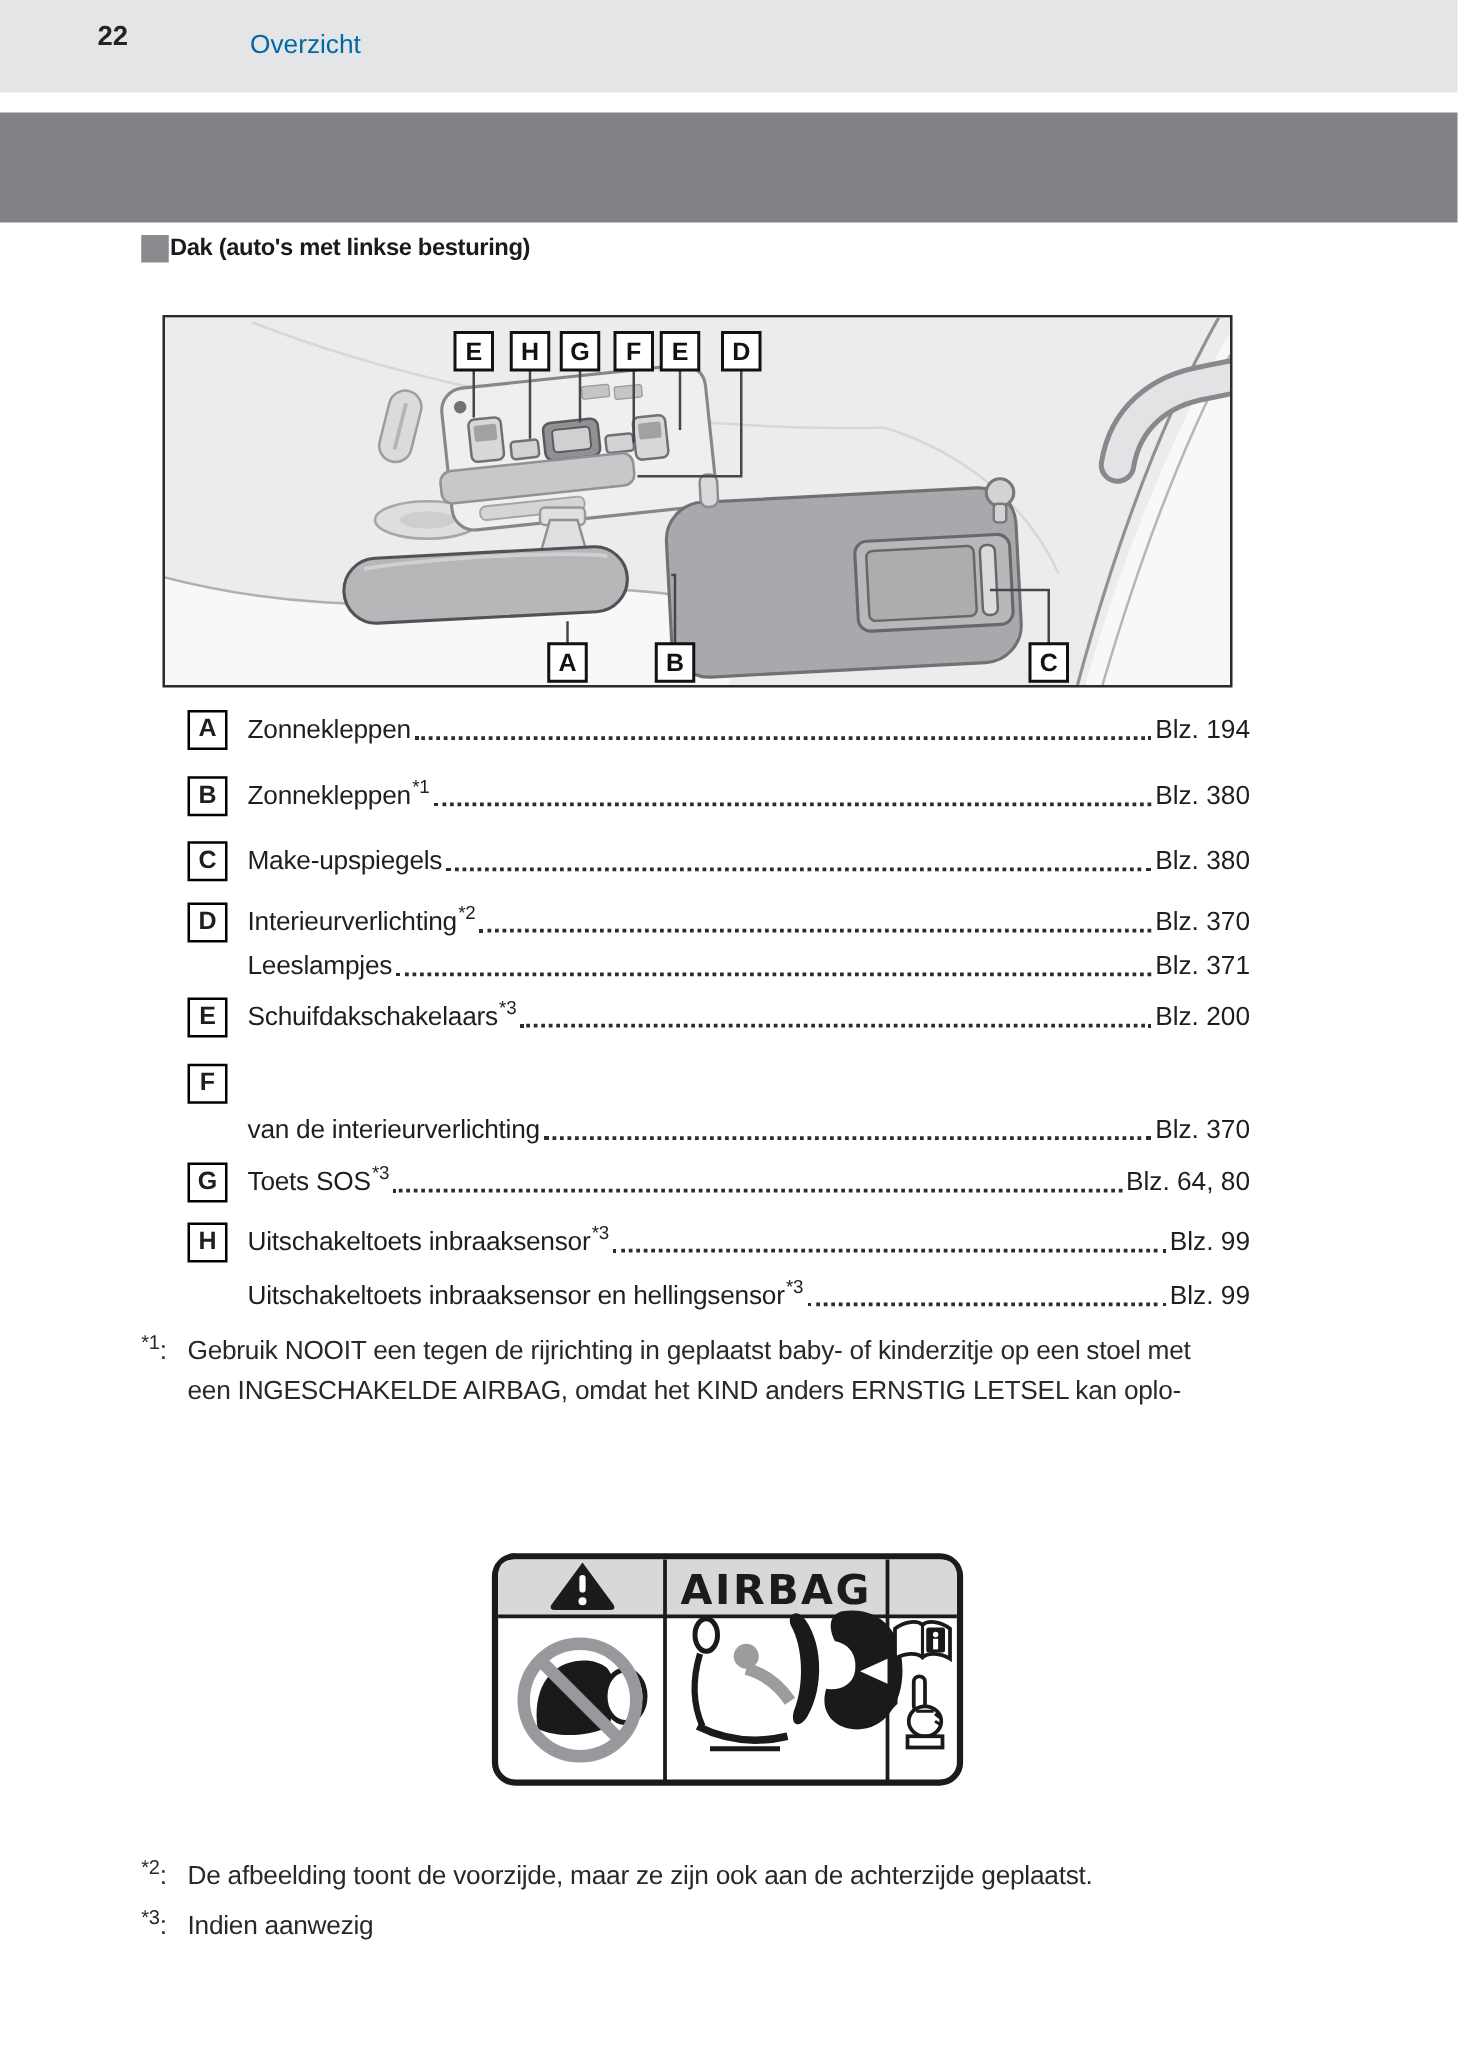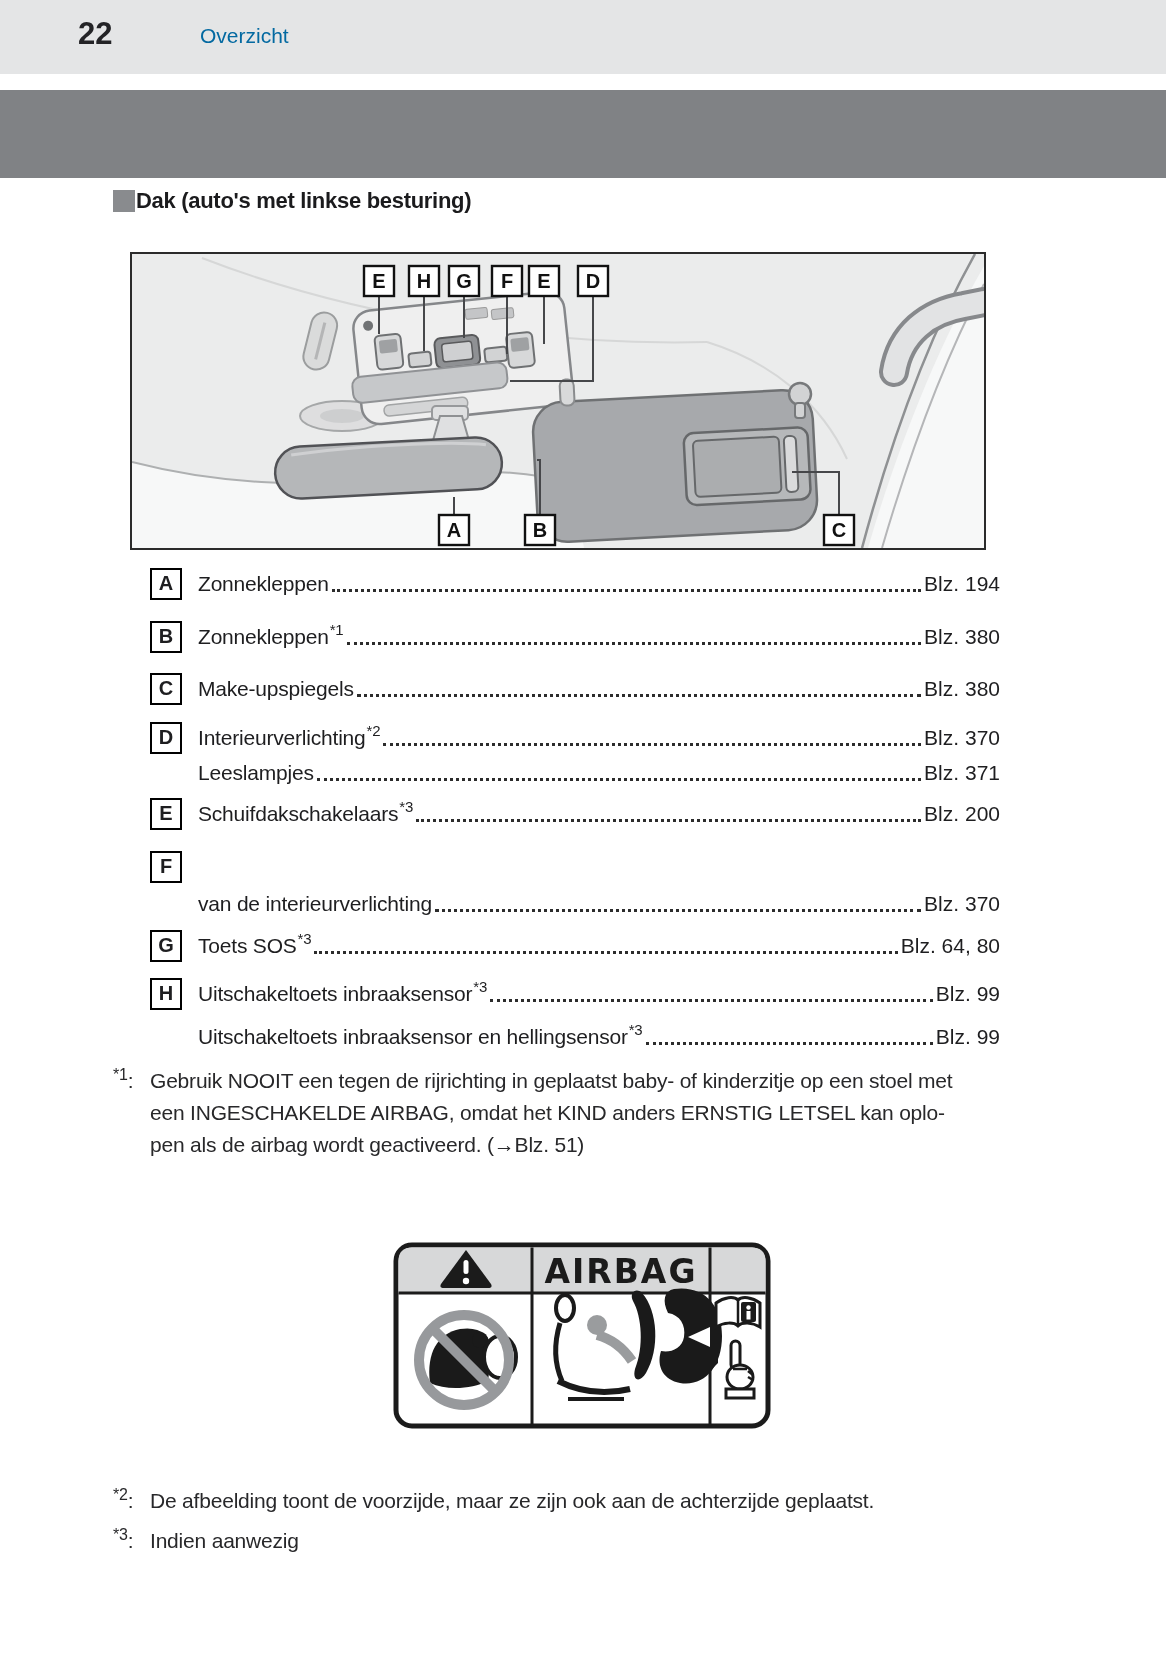--- a/index.html
+++ b/index.html
@@ -2,25 +2,25 @@
 <html><head>
 <meta charset="utf-8">
 <style>
   html,body{margin:0;padding:0;}
   body{
     width:1166px;height:1654px;position:relative;background:#fff;
     font-family:"Liberation Sans",sans-serif;color:#1e1e20;overflow:hidden;
   }
   
   .topbar{position:absolute;left:0;top:0;width:1166px;height:74px;background:#e4e5e6;}
-  .pagenum{position:absolute;left:78px;top:16px;font-size:31px;font-weight:bold;color:#232326;}
+  .pagenum{position:absolute;left:78px;top:16px;font-size:22px;font-weight:bold;color:#232326;}
   .sectionname{position:absolute;left:200px;top:24px;font-size:21px;color:#0369a1;}
   .banner{position:absolute;left:0;top:90px;width:1166px;height:88px;background:#808285;}
   
-  .heading{position:absolute;left:113px;top:188px;font-size:22px;font-weight:bold;
+  .heading{position:absolute;left:113px;top:188px;font-size:19px;font-weight:bold;
            letter-spacing:-0.3px;display:flex;align-items:center;color:#1b1b1d;}
   .heading .sq{width:22px;height:22px;background:#898b8e;margin-right:1px;flex:none;}
   
   .diagram{position:absolute;left:130px;top:252px;width:856px;height:298px;
            border:2px solid #2b2b2b;background:#ebecec;box-sizing:border-box;}
   .diagram svg{display:block;}
   
   .lrow{position:absolute;left:150px;width:850px;height:32px;display:flex;align-items:flex-end;}
   .lrow.cont{left:198px;width:802px;}
   .lbox{width:32px;height:32px;box-sizing:border-box;border:2.4px solid #000;background:#fff;
@@ -213,21 +213,20 @@
 <div class="lrow cont" style="top:1021px">
   <span class="ltext"><span>Uitschakeltoets inbraaksensor en hellingsensor</span><sup class="fnsup">*3</sup></span>
   <span class="dots"></span>
   <span class="pref">Blz. 99</span>
 </div>
 
 <div class="fnblock" style="top:1065px">
   <span class="fnmark"><sup>*1</sup><span>:</span></span>
   <span class="fnline">Gebruik NOOIT een tegen de rijrichting in geplaatst baby- of kinderzitje op een stoel met</span>
   <span class="fnline">een INGESCHAKELDE AIRBAG, omdat het KIND anders ERNSTIG LETSEL kan oplo-</span>
-  <span class="fnline">pen als de airbag wordt geactiveerd. (→Blz. 51)</span>
 </div>
 
 <div class="airbag">
 <svg width="380" height="189" viewBox="0 0 380 189">
   <rect x="4" y="4" width="372" height="181" rx="16" fill="#ffffff" stroke="#1b1b1b" stroke-width="5"></rect>
   <path d="M20,6.5 H360 Q373.5,6.5 373.5,20 V52 H6.5 V20 Q6.5,6.5 20,6.5 Z" fill="#d7d8d9"></path>
   <path d="M6.5,52 H373.5" stroke="#1b1b1b" stroke-width="3"></path>
   <path d="M140,6.5 V185.5 M318,6.5 V185.5" stroke="#1b1b1b" stroke-width="3"></path>
 
   <g>

